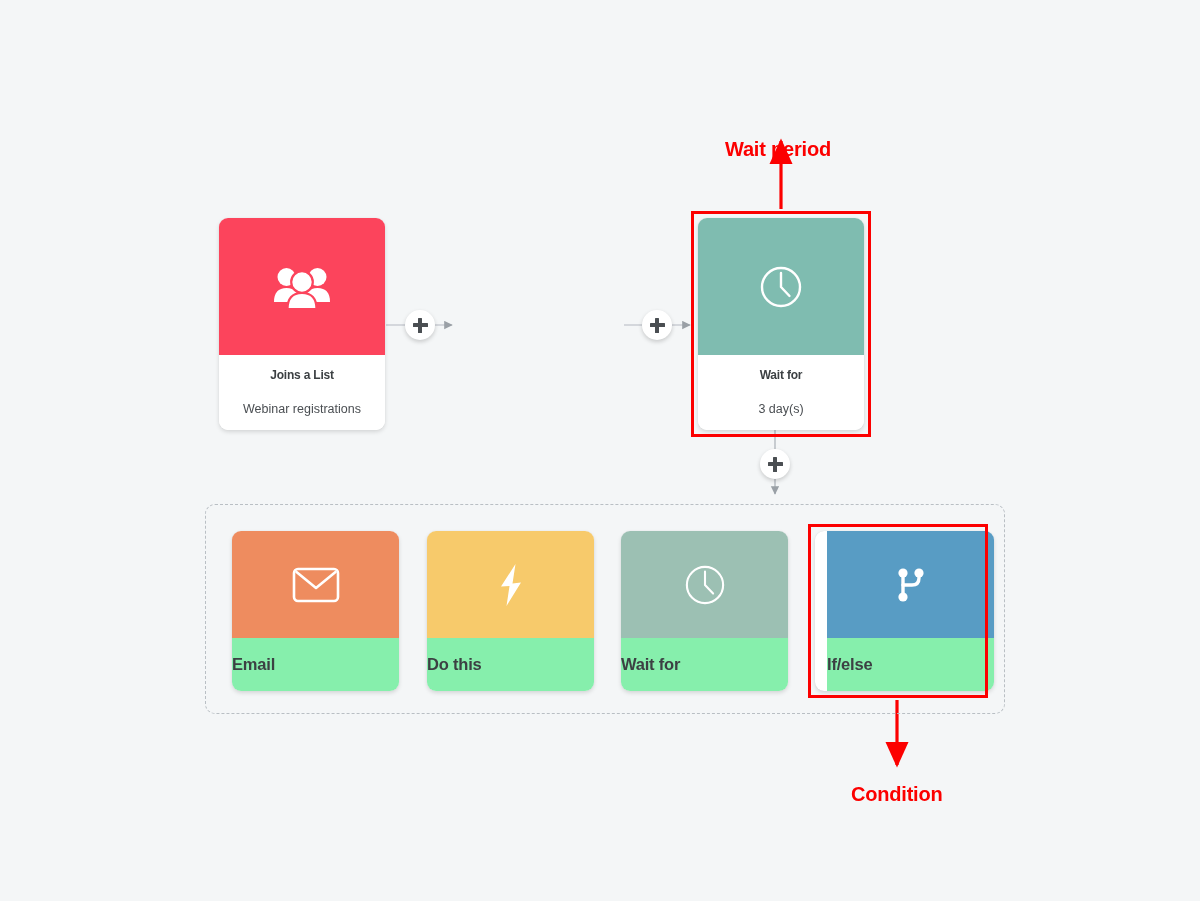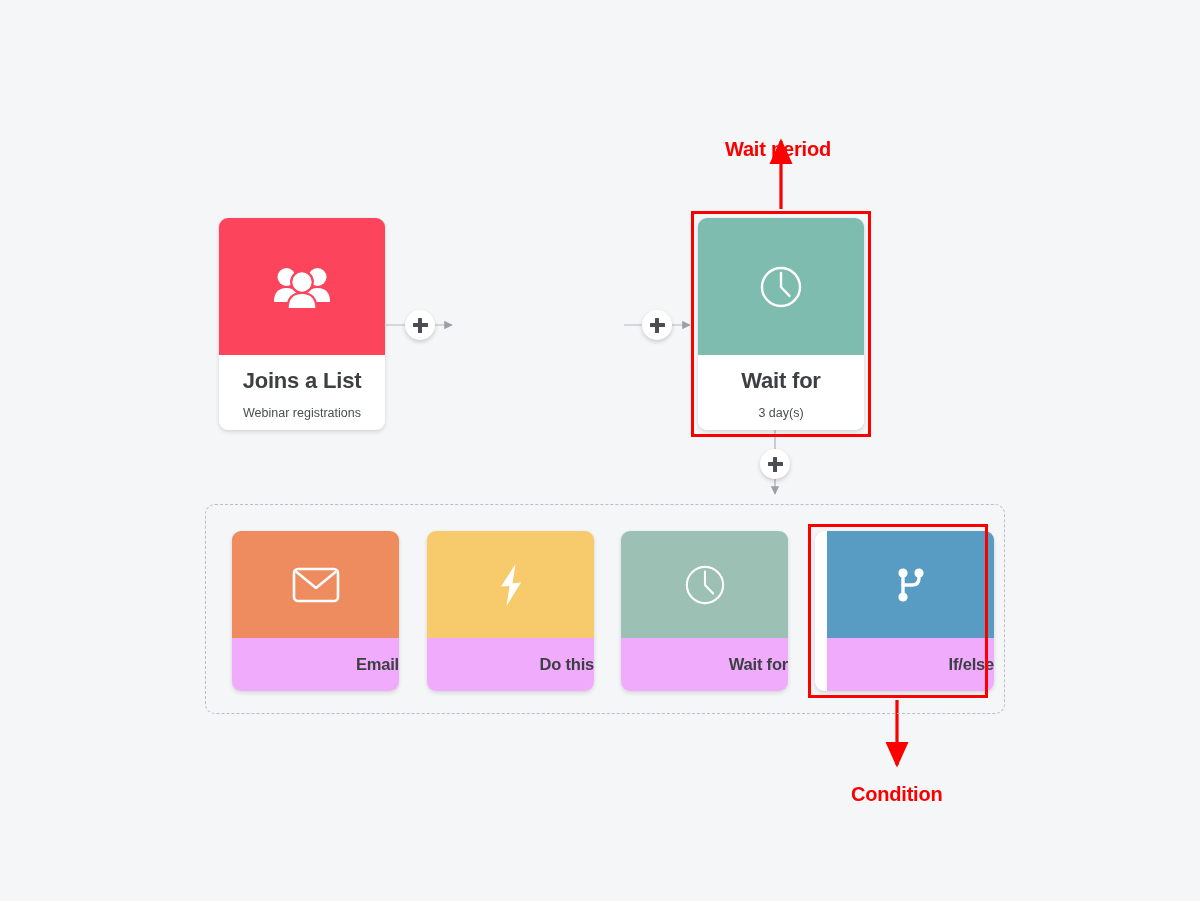--- a/index.html
+++ b/index.html
@@ -40,30 +40,30 @@
     justify-content: center;
     flex: none;
   }
   .flow-card .body {
     flex: 1;
     background: #ffffff;
     padding-top: 13px;
     text-align: center;
   }
   .flow-card .title {
-    font-size: 22px;
+    font-size: 12px;
     font-weight: bold;
     color: #3c4043;
     letter-spacing: -0.2px;
     line-height: 1.2;
   }
   .flow-card .subtitle {
     font-size: 12.5px;
     color: #4a4e52;
-    margin-top: 12px;
+    margin-top: 20px;
     line-height: 1.2;
   }
 
   
   .opt-card {
     position: absolute;
     width: 167px;
     height: 160px;
     border-radius: 9px;
     background: #ffffff;
@@ -74,24 +74,24 @@
   }
   .opt-card .head {
     height: 107px;
     display: flex;
     align-items: center;
     justify-content: center;
     flex: none;
   }
   .opt-card .body {
     flex: 1;
-    background: #f0abfc;
+    background: #86efac;
     display: flex;
     align-items: center;
-    justify-content: flex-end;
+    justify-content: flex-start;
   }
   .opt-card .title {
     font-size: 16.5px;
     font-weight: bold;
     color: #3c4043;
     letter-spacing: -0.2px;
   }
 
   
   #palette-panel {

